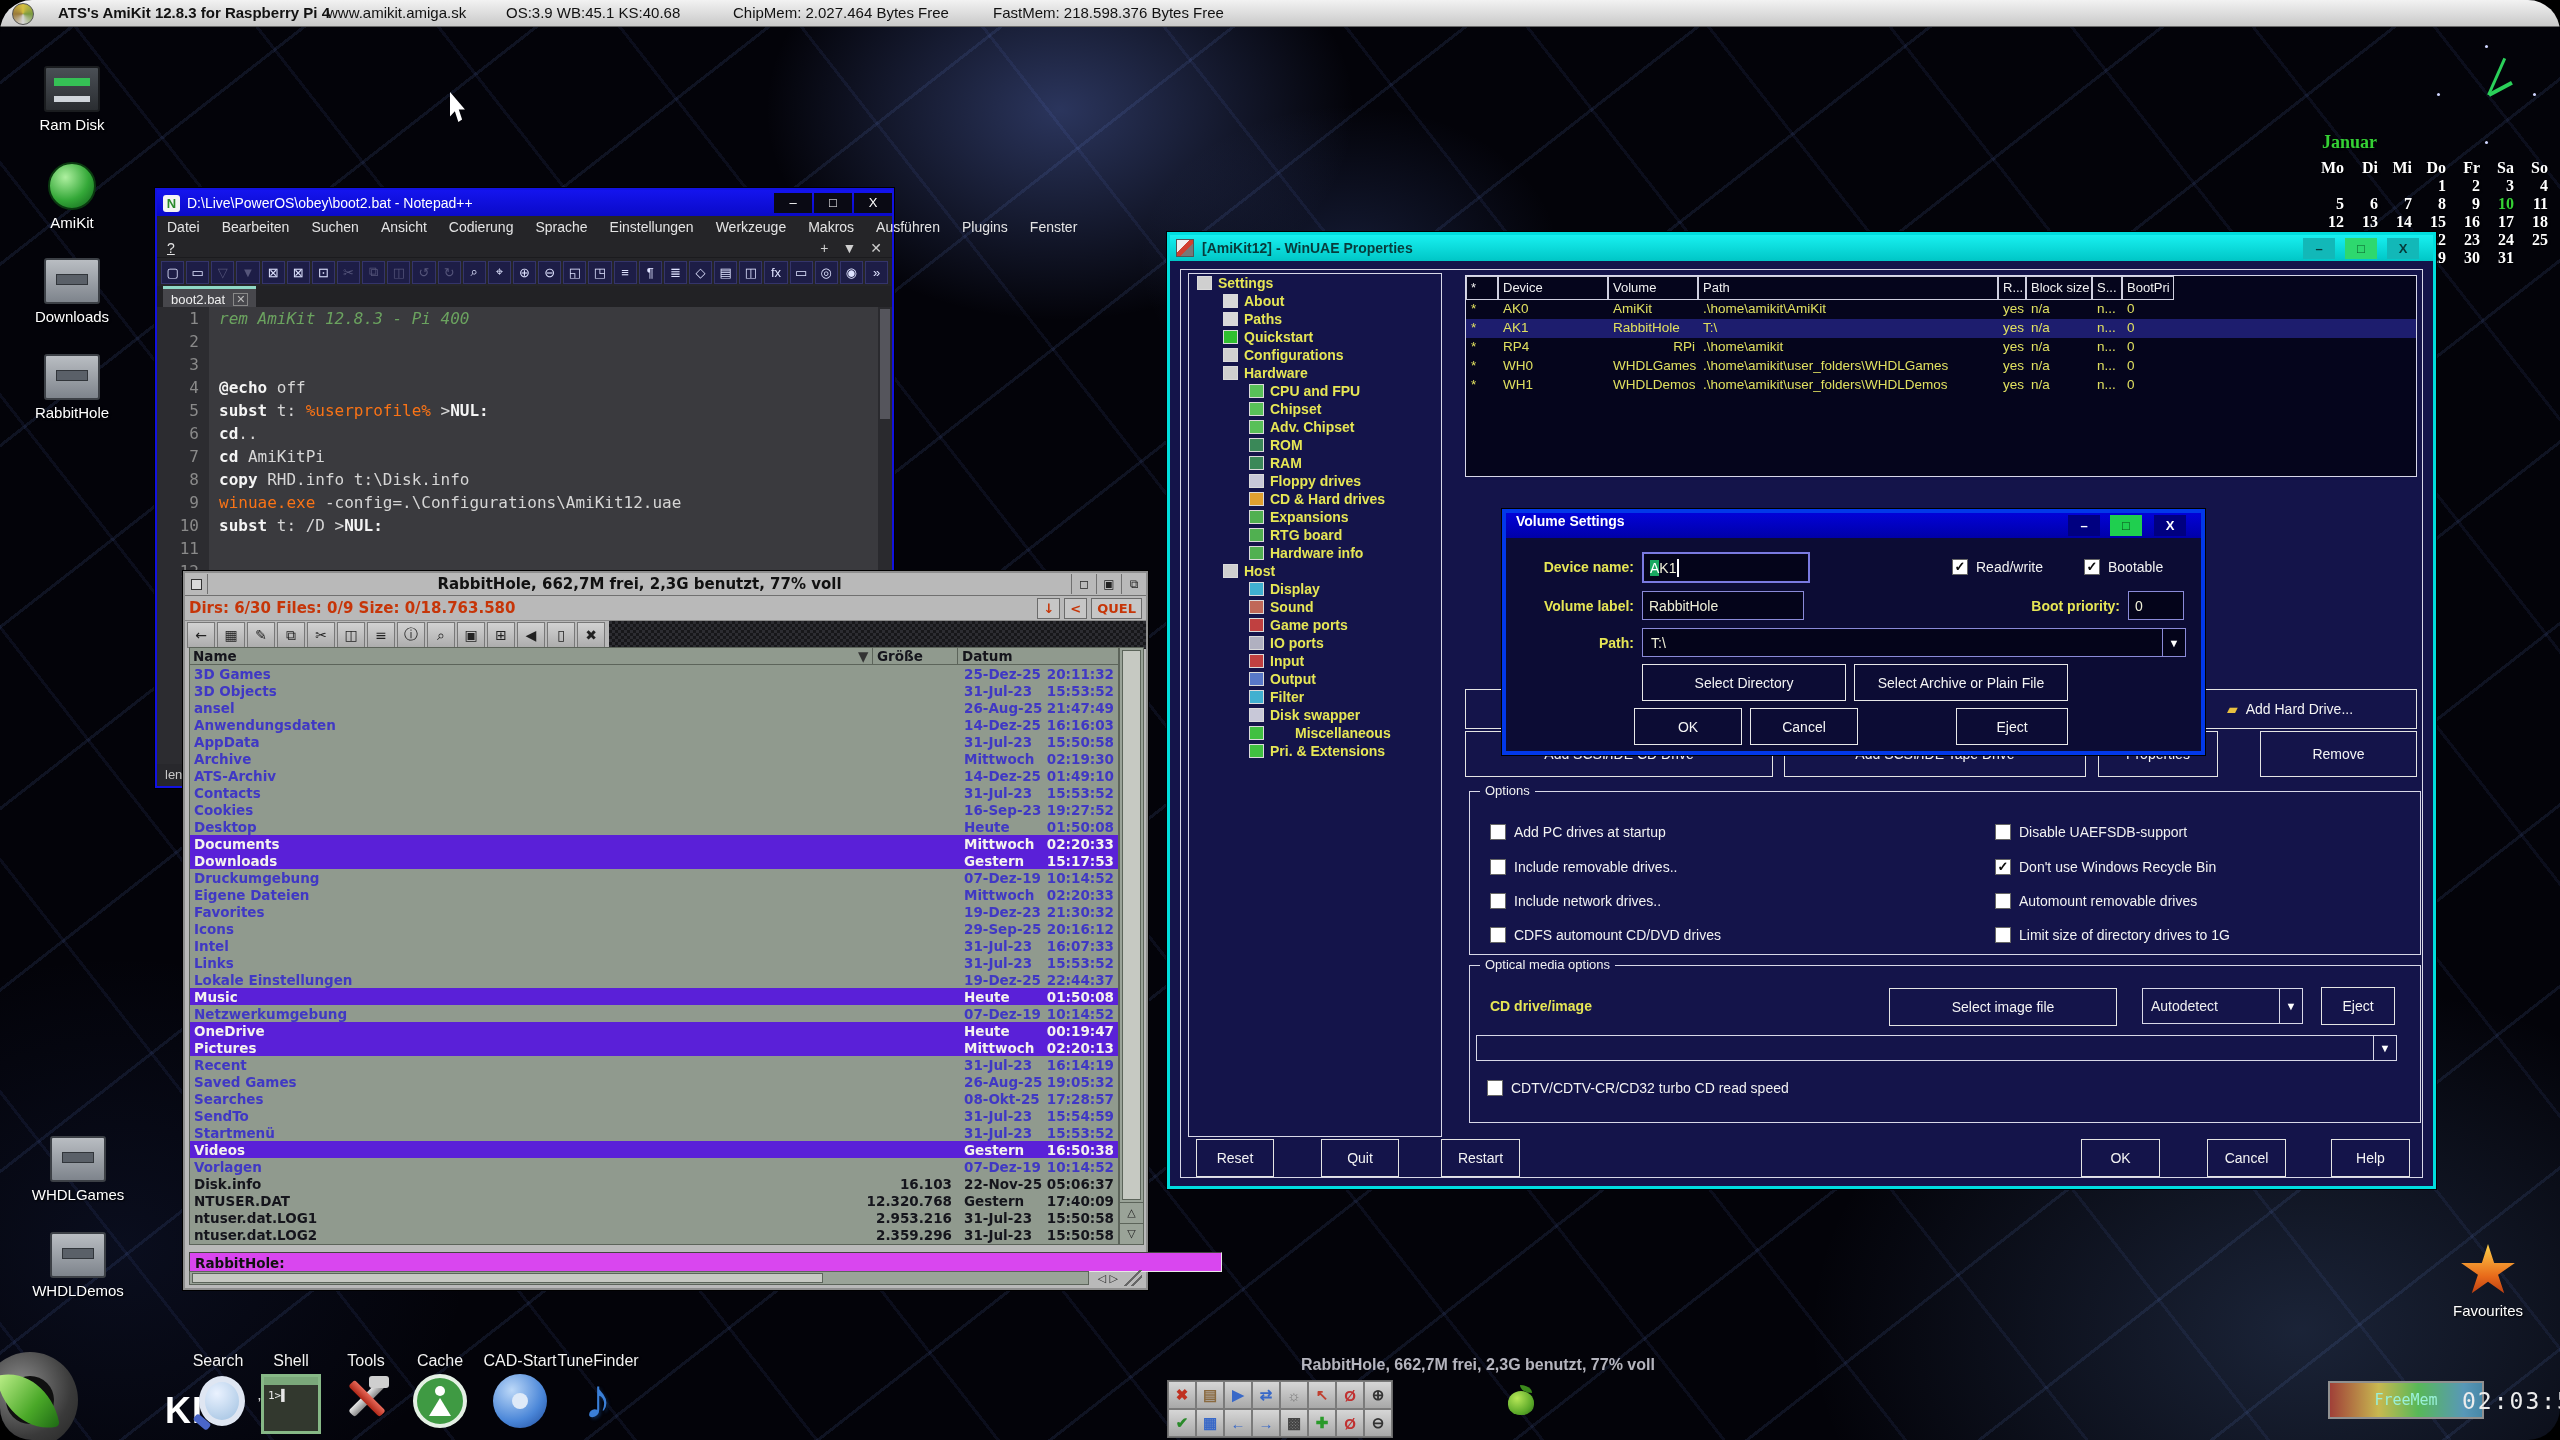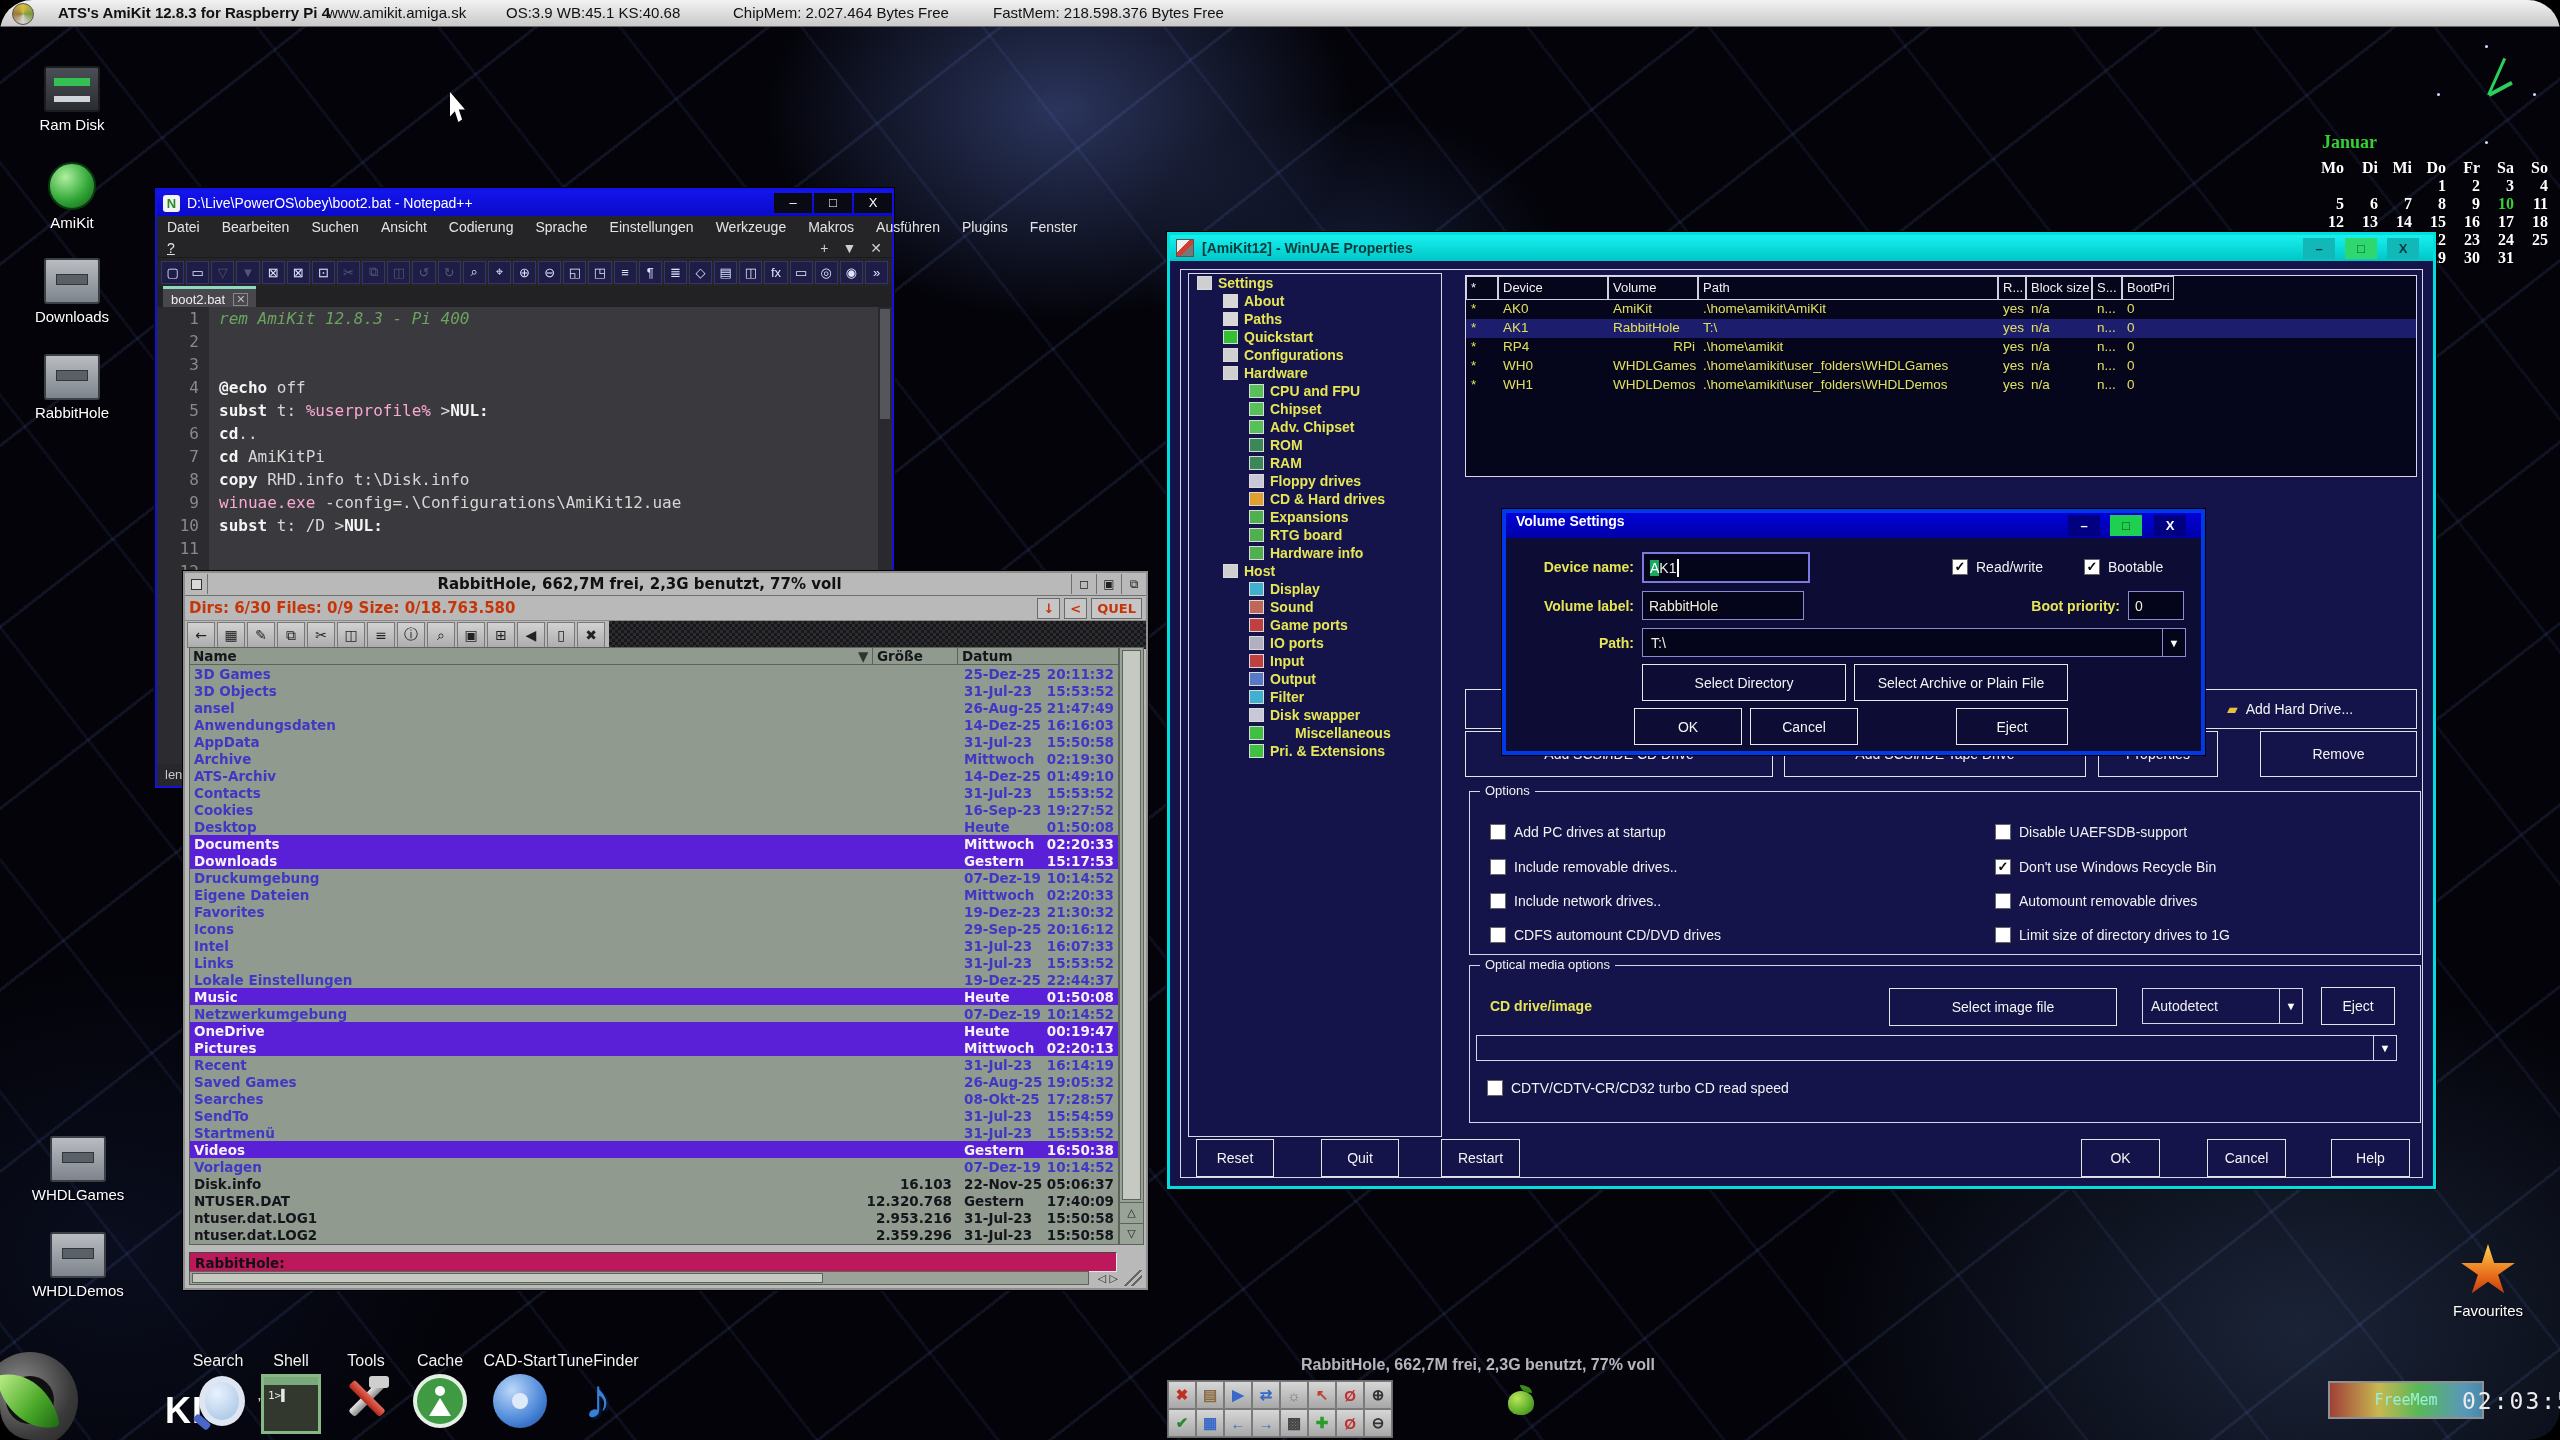--- a/index.html
+++ b/index.html
@@ -48,21 +48,21 @@
   #np-tools{display:flex;gap:2px;align-items:center;background:#252528;padding:2px 4px;height:24px;}
   .npt{width:22px;height:21px;background:#1d1d46;border:1px solid #34346a;color:#dfe3ff;font-size:13px;display:flex;align-items:center;justify-content:center;}
   .npt.dim{color:#55557a;}
   #np-tabs{height:24px;background:#222225;display:flex;align-items:flex-end;}
   #np-tab{margin-left:6px;height:21px;background:#47474c;border-top:3px solid #8fd8c6;color:#eee;font-size:13px;padding:0 8px;display:flex;align-items:center;gap:8px;}
   #np-tab .x{font-size:11px;color:#bbb;border:1px solid #888;padding:0 2px;line-height:11px;}
   #np-edit{position:absolute;left:0;right:14px;top:117px;bottom:22px;background:#3a3a3e;display:flex;font-family:"DejaVu Sans Mono",monospace;font-size:16px;line-height:23px;}
   #np-gutter{width:52px;background:#2c2c30;color:#8a8a8a;text-align:right;padding-right:10px;box-sizing:border-box;}
   #np-code{flex:1;padding-left:10px;color:#d6d6d6;white-space:pre;}
   #np-code .cmt{color:#6ba35f;font-style:italic;}
-  #np-code .var{color:#f9a8d4;}
+  #np-code .var{color:#f97316;}
   #np-code .kw{color:#f4f4f4;font-weight:bold;}
   #np-vscroll{position:absolute;right:0;top:117px;bottom:22px;width:14px;background:#2a2a2e;}
   #np-vscroll .thumb{position:absolute;left:2px;right:2px;top:2px;height:110px;background:#55555c;}
   #np-status{position:absolute;left:0;right:0;bottom:0;height:22px;background:#28282c;color:#c8c8c8;font-size:13px;line-height:22px;padding-left:8px;}
   
   #fm{left:183px;top:571px;width:965px;height:719px;background:#b9b9b9;border:2px solid #8e8e8e;box-sizing:border-box;z-index:3;font-family:"DejaVu Sans",sans-serif;}
   #fm-title{height:22px;display:flex;align-items:center;background:#b9b9b9;border-bottom:1px solid #707070;}
   #fm-title .close{width:22px;height:20px;border-right:1px solid #707070;position:relative;}
   #fm-title .close:after{content:"";position:absolute;left:6px;top:5px;width:9px;height:9px;border:1px solid #333;background:#d9d9d9;}
   #fm-title .txt{flex:1;text-align:center;font-weight:bold;font-size:15px;color:#111;}
@@ -80,21 +80,21 @@
   #fm-head .c3{width:156px;border-left:1px solid #5c645a;padding-left:4px;}
   #fm-list{position:absolute;left:4px;top:92px;width:930px;height:580px;background:#909a8e;border:1px solid #5c645a;border-top:none;box-sizing:border-box;overflow:hidden;}
   .fmrow{height:17px;display:flex;font-size:13.5px;font-weight:bold;align-items:center;}
   .fmrow .n{flex:1;padding-left:4px;white-space:nowrap;}
   .fmrow .s{width:86px;text-align:right;}
   .fmrow .d{width:82px;padding-left:12px;}
   .fmrow .t{width:68px;text-align:right;padding-right:4px;}
   .fmrow.dir{color:#4038c4;}
   .fmrow.file{color:#15151c;}
   .fmrow.sel{background:#5a20d8;color:#f4f2ee;}
-  #fm-path{position:absolute;left:4px;top:679px;width:928px;height:20px;background:#be185d;border:1px solid #44483f;border-right-color:#e8e8e8;border-bottom-color:#e8e8e8;font-size:13.5px;font-weight:bold;color:#111;line-height:20px;padding-left:5px;box-sizing:border-box;}
+  #fm-path{position:absolute;left:4px;top:679px;width:1033px;height:20px;background:#d946ef;border:1px solid #44483f;border-right-color:#e8e8e8;border-bottom-color:#e8e8e8;font-size:13.5px;font-weight:bold;color:#111;line-height:20px;padding-left:5px;box-sizing:border-box;}
   #fm-vscroll{position:absolute;right:2px;top:74px;width:25px;height:598px;background:#9aa398;border:1px solid #5c645a;box-sizing:border-box;}
   #fm-vscroll .knob{position:absolute;left:2px;right:2px;top:2px;bottom:44px;background:#c6c9c2;border:1px solid #5c645a;}
   .fmar{position:absolute;left:0;width:23px;height:20px;text-align:center;line-height:20px;font-size:11px;color:#222;border-top:1px solid #5c645a;}
   #fm-hscroll{position:absolute;left:4px;bottom:3px;width:900px;height:14px;background:#9aa398;border:1px solid #5c645a;box-sizing:border-box;}
   #fm-hscroll .knob{position:absolute;left:2px;top:1px;bottom:1px;width:70%;background:#c6c9c2;border:1px solid #5c645a;}
   #fm-hlr{position:absolute;right:28px;bottom:3px;font-size:11px;color:#222;}
   #fm-resize{position:absolute;right:4px;bottom:2px;width:18px;height:16px;background:linear-gradient(135deg,transparent 45%,#666 45% 55%,transparent 55%, transparent 65%,#666 65% 75%,transparent 75%);}
   
   #wu{left:1167px;top:232px;width:1269px;height:957px;border:3px solid #00dede;background:#14144a;box-sizing:border-box;z-index:4;}
   #wu-title{height:26px;background:linear-gradient(#18f0f0,#00c6c6);display:flex;align-items:center;color:#073c3c;font-size:14px;font-weight:bold;padding-left:6px;}

